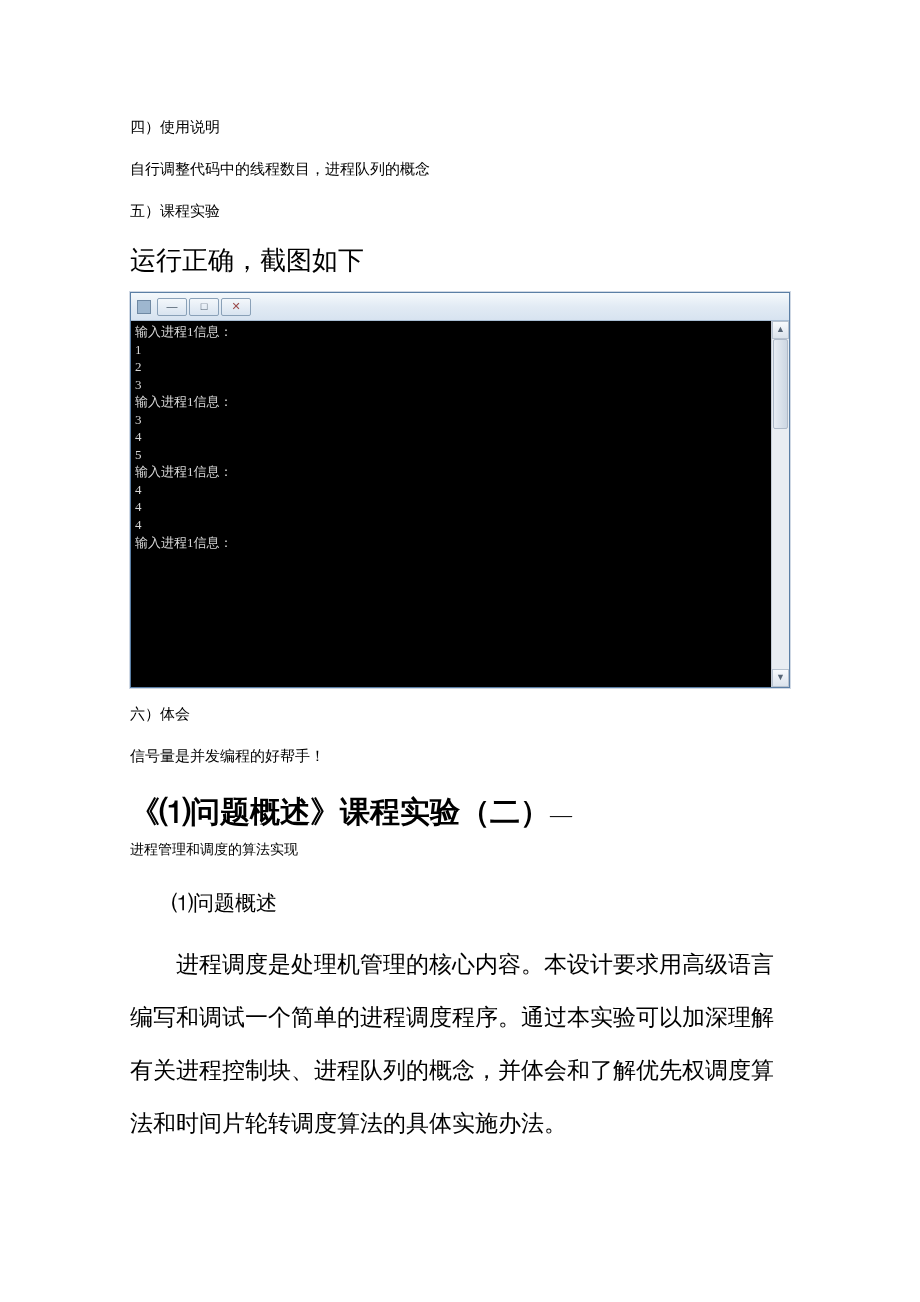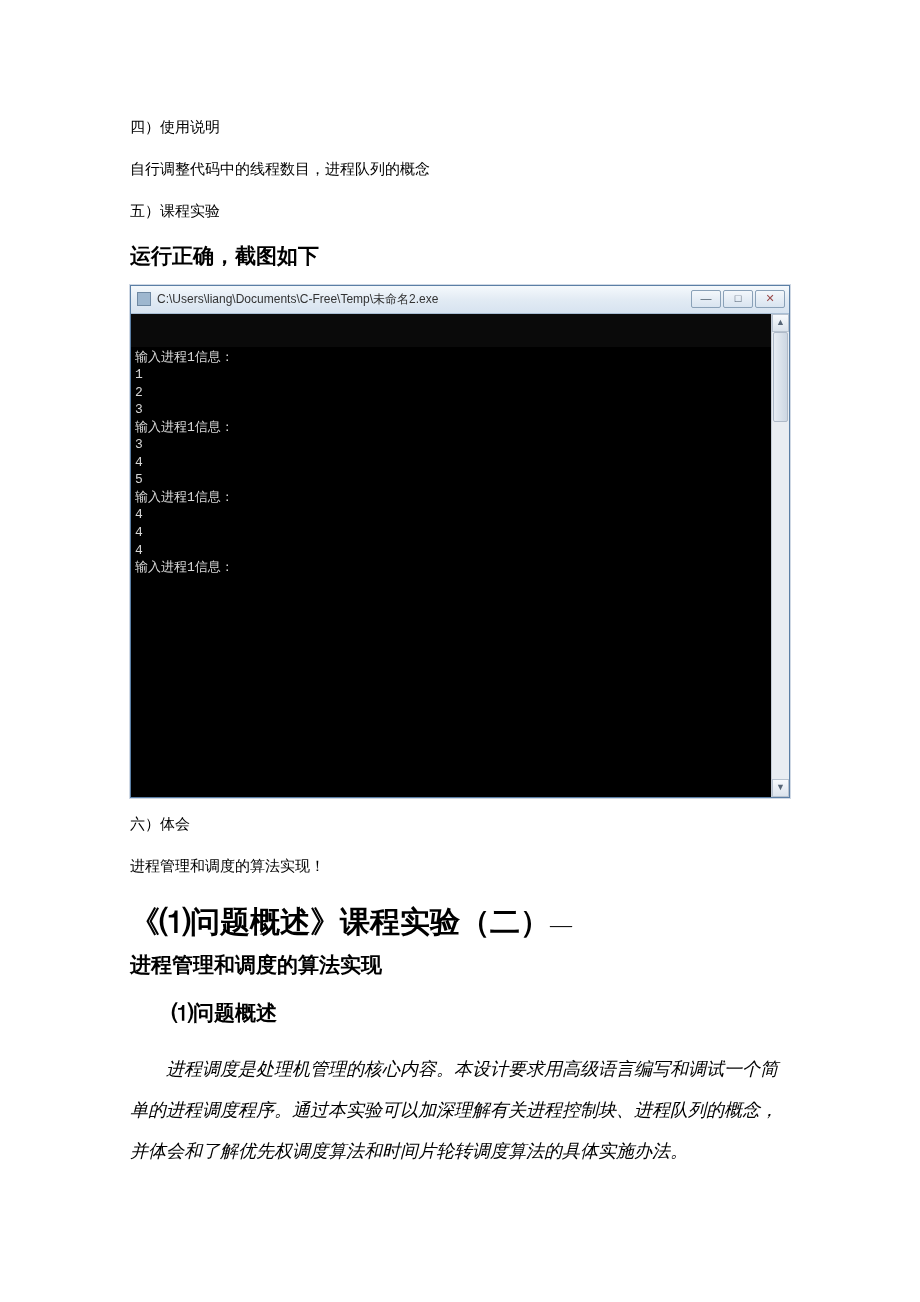--- a/index.html
+++ b/index.html
@@ -11,55 +11,54 @@
     color: #000000;
     padding: 115px 130px 40px 130px;
   }
   .para {
     font-size: 15px;
     line-height: 1.6;
     margin-bottom: 18px;
     font-weight: 500;
   }
   .para-tight {
-    font-size: 21px;
+    font-size: 26px;
     line-height: 1.5;
     margin-bottom: 12px;
-    font-weight: 700;
+    font-weight: 400;
   }
   .para-body {
-    font-size: 18px;
+    font-size: 23px;
     line-height: 2.3;
     text-indent: 2em;
     font-weight: 500;
-    font-style: italic;
   }
   .title-big {
     font-size: 30px;
     font-weight: 600;
     font-family: "SimSun", "宋体", serif;
     margin-top: 24px;
     margin-bottom: 6px;
   }
   .title-dash {
     font-size: 22px;
     font-weight: 400;
   }
   .subtitle {
-    font-size: 21px;
+    font-size: 14px;
     line-height: 1.6;
-    margin-bottom: 15px;
-    font-weight: 700;
+    margin-bottom: 26px;
+    font-weight: 400;
   }
   .section-num {
     font-size: 21px;
     line-height: 1.6;
     margin-bottom: 18px;
     margin-left: 2em;
-    font-weight: 700;
+    font-weight: 400;
   }
 
   
   .console-window {
     width: 660px;
     border: 1px solid #5b7fa5;
     background: #e8eef6;
     margin-top: 8px;
     margin-bottom: 14px;
     box-shadow: 0 0 0 1px #cfd8e4;
@@ -109,27 +108,26 @@
   }
   .console-body {
     position: relative;
     display: flex;
     background: #0a0a0a;
   }
   .console-content {
     flex: 1;
     background: #000000;
     color: #d8d8d8;
-    font-family: Liberation Mono, monospace;
+    font-family: Liberation Serif, serif;
     font-size: 13px;
     line-height: 1.35;
     padding: 2px 4px;
-    height: 450px;
+    height: 366px;
     white-space: pre;
-    margin-top: 33px;
   }
   .scrollbar {
     width: 18px;
     background: #e9edf2;
     border-left: 1px solid #c5ccd6;
     display: flex;
     flex-direction: column;
   }
   .scroll-btn {
     height: 18px;
@@ -160,21 +158,20 @@
 <body>
 
 <div class="para">四）使用说明</div>
 <div class="para">自行调整代码中的线程数目，进程队列的概念</div>
 <div class="para">五）课程实验</div>
 <div class="para-tight">运行正确，截图如下</div>
 
 <div class="console-window">
   <div class="titlebar">
     <div class="titlebar-icon"></div>
-    <div class="titlebar-text">C:\Users\liang\Documents\C-Free\Temp\未命名2.exe</div>
     <div class="window-controls">
       <div class="winbtn">—</div>
       <div class="winbtn">□</div>
       <div class="winbtn close">✕</div>
     </div>
   </div>
   <div class="console-body">
     <div class="console-content">输入进程1信息：
 1
 2
@@ -192,21 +189,21 @@
       <div class="scroll-btn">▲</div>
       <div class="scroll-track">
         <div class="scroll-thumb"></div>
       </div>
       <div class="scroll-btn">▼</div>
     </div>
   </div>
 </div>
 
 <div class="para">六）体会</div>
-<div class="para">进程管理和调度的算法实现！</div>
+<div class="para">信号量是并发编程的好帮手！</div>
 
 <div class="title-big">
   <span>《⑴问题概述》课程实验（二）</span><span class="title-dash">—</span>
 </div>
 <div class="subtitle">进程管理和调度的算法实现</div>
 
 <div class="section-num">⑴问题概述</div>
 <div class="para-body">进程调度是处理机管理的核心内容。本设计要求用高级语言编写和调试一个简单的进程调度程序。通过本实验可以加深理解有关进程控制块、进程队列的概念，并体会和了解优先权调度算法和时间片轮转调度算法的具体实施办法。</div>
 
 </body></html>

